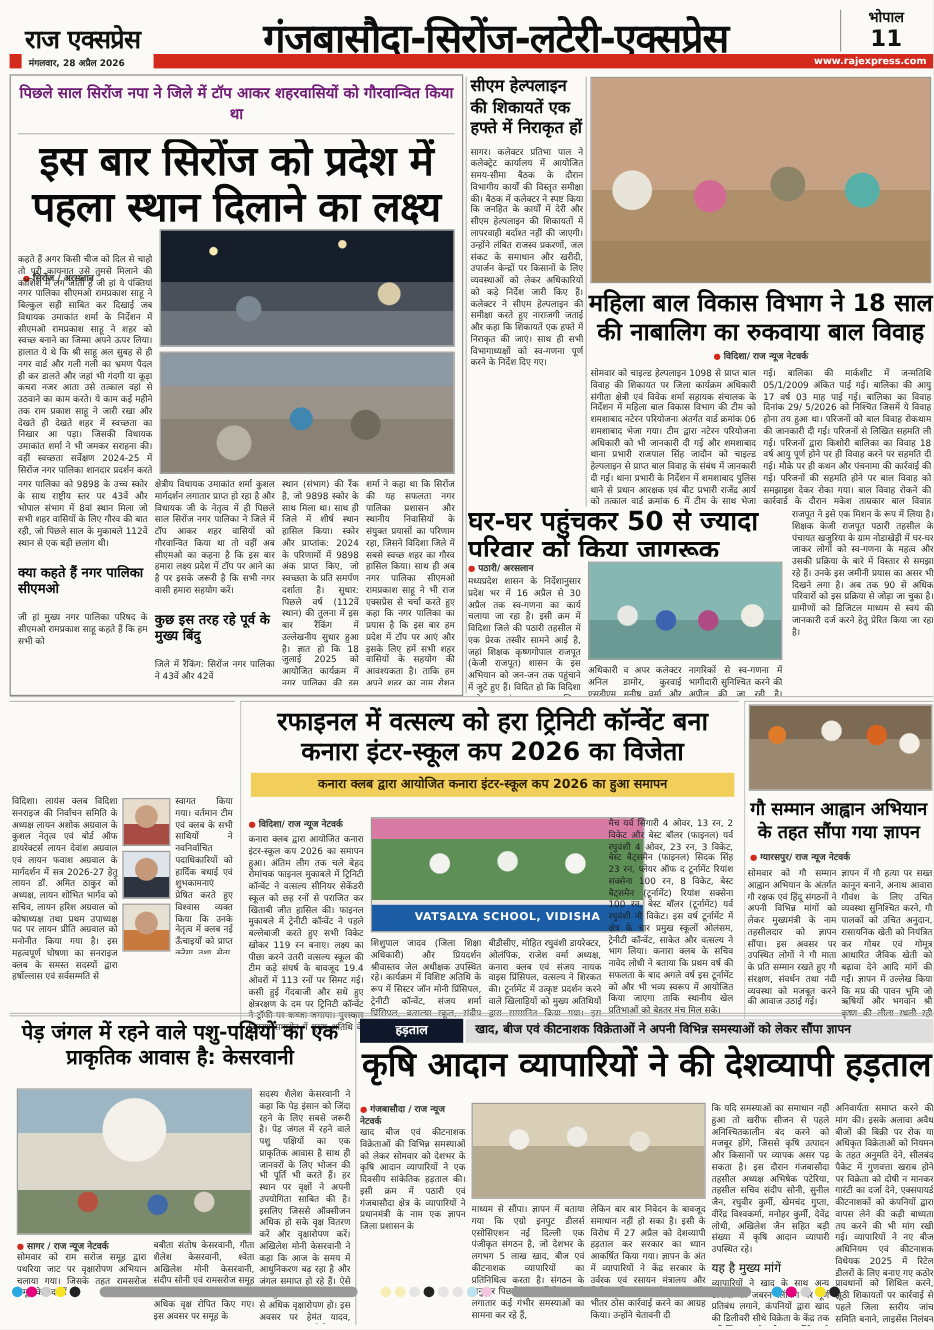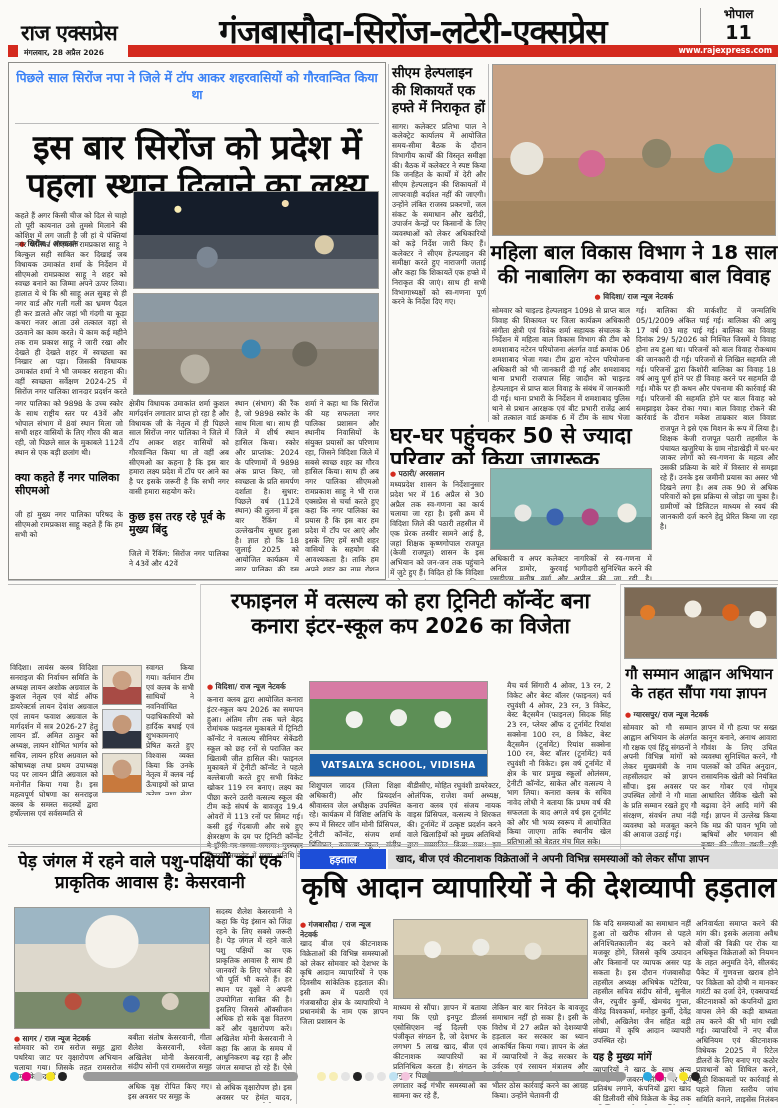--- a/index.html
+++ b/index.html
@@ -9,35 +9,35 @@
   .abs{position:absolute;}
   
   .brand{font-weight:bold;font-size:21px;letter-spacing:-0.5px;color:#111;}
   .mast-title{font-weight:bold;font-size:33px;letter-spacing:-1px;color:#0d0d0d;white-space:nowrap;}
   .edition{font-weight:bold;font-size:12px;text-align:center;color:#111;line-height:1.1;}
   .pageno{font-weight:bold;font-size:19px;text-align:center;color:#111;}
   .redbar{background:#d42a1e;}
   .date-txt{font-size:7.5px;font-weight:bold;color:#222;white-space:nowrap;}
   .site-txt{font-size:8px;font-weight:bold;color:#fff;text-align:right;padding-right:6px;line-height:12px;}
   
-  .kicker{font-size:12.5px;font-weight:bold;text-align:center;color:#3b82f6;border-bottom:1px solid #bbb;padding-bottom:20px;}
+  .kicker{font-size:12.5px;font-weight:bold;text-align:center;color:#701a75;border-bottom:1px solid #bbb;padding-bottom:8px;}
   .hl-xl{font-size:34px;font-weight:bold;line-height:1.12;text-align:center;color:#0b0b0b;letter-spacing:-0.5px;}
   .hl-lg{font-size:20px;font-weight:bold;line-height:1.2;text-align:center;color:#0b0b0b;}
   .hl-md{font-size:17px;font-weight:bold;line-height:1.25;text-align:center;color:#0b0b0b;}
   .hl-sm{font-size:13.5px;font-weight:bold;line-height:1.3;color:#0b0b0b;}
   .hl-band{font-size:22px;font-weight:bold;line-height:1.1;color:#0b0b0b;}
   .hl-strike{font-size:28px;font-weight:bold;line-height:1.1;text-align:center;color:#0b0b0b;}
   .byline{font-size:7.5px;font-weight:bold;color:#333;}
   .byline::before{content:"● ";color:#d42a1e;font-size:7px;}
   .col{font-size:7.4px;line-height:1.32;text-align:justify;color:#222;overflow:hidden;}
   .subhead{font-size:11px;font-weight:bold;line-height:1.2;color:#0b0b0b;margin:13px 0;}
-  .subhead2{font-size:10px;font-weight:bold;color:#0b0b0b;margin:3px 0 2px 0;}
+  .subhead2{font-size:10px;font-weight:normal;color:#0b0b0b;margin:3px 0 2px 0;}
   .strap-yellow{background:#f2cf5b;color:#2b2002;font-size:10.5px;font-weight:bold;text-align:center;line-height:20px;}
   .strap-gray{background:#dedede;color:#111;font-size:10px;font-weight:bold;line-height:20px;padding-left:8px;}
-  .chip-red{background:#1d4ed8;color:#fff;font-size:10.5px;font-weight:bold;text-align:center;line-height:20px;}
+  .chip-red{background:#0f172a;color:#fff;font-size:10.5px;font-weight:bold;text-align:center;line-height:20px;}
   .hr{position:absolute;background:#bbb;}
   
   .ph{position:absolute;border:1px solid #9a9a96;overflow:hidden;}
   .ph-night{background:
      radial-gradient(circle at 18% 18%,#f8ecb4 0 3px,transparent 4px),
      radial-gradient(circle at 62% 12%,#f3deb0 0 3px,transparent 4px),
      radial-gradient(circle at 78% 55%,#d9cba8 0 9px,transparent 10px),
      radial-gradient(circle at 30% 68%,#7b8693 0 10px,transparent 11px),
      linear-gradient(180deg,#151d2a 0 45%,#49505a 45% 70%,#6e747c 70% 100%);}
   .ph-garbage{background:
@@ -155,23 +155,24 @@
   <div class="abs" style="left:8px;top:584px;width:188px;height:280px;border-top:1px solid #bbb;padding-top:4px;">
     <div class="col abs" style="left:2px;top:78px;width:88px;height:198px;">विदिशा। लायंस क्लब विदिशा सनराइज की निर्वाचन समिति के अध्यक्ष लायन अशोक अग्रवाल के कुशल नेतृत्व एवं बोर्ड ऑफ डायरेक्टर्स लायन देवांश अग्रवाल एवं लायन फवाश अग्रवाल के मार्गदर्शन में सत्र 2026-27 हेतु लायन डॉ. अमित ठाकुर को अध्यक्ष, लायन शोभित भार्गव को सचिव, लायन हरिश अग्रवाल को कोषाध्यक्ष तथा प्रथम उपाध्यक्ष पद पर लायन प्रीति अग्रवाल को मनोनीत किया गया है। इस महत्वपूर्ण घोषणा का सनराइज क्लब के समस्त सदस्यों द्वारा हर्षोल्लास एवं सर्वसम्मति से</div>
     <div class="ph ph-portrait1" style="left:94px;top:80px;width:40px;height:40px;"></div>
     <div class="ph ph-portrait2" style="left:94px;top:124px;width:40px;height:40px;"></div>
     <div class="ph ph-portrait3" style="left:94px;top:168px;width:40px;height:40px;"></div>
     <div class="col abs" style="left:138px;top:78px;width:48px;height:132px;">स्वागत किया गया। वर्तमान टीम एवं क्लब के सभी साथियों ने नवनिर्वाचित पदाधिकारियों को हार्दिक बधाई एवं शुभकामनाएं प्रेषित करते हुए विश्वास व्यक्त किया कि उनके नेतृत्व में क्लब नई ऊँचाइयों को प्राप्त करेगा तथा सेवा, समर्पण और नेतृत्व की नई मिसाल स्थापित करेगा।</div>
   </div>
 
   <div class="abs" style="left:200px;top:584px;width:416px;height:280px;border-top:1px solid #bbb;border-left:1px solid #ccc;padding:4px 0 0 4px;">
     <div class="hl-lg" style="font-size:21px;">रफाइनल में वत्सल्य को हरा ट्रिनिटी कॉन्वेंट बना कनारा इंटर-स्कूल कप 2026 का विजेता</div>
+    <div class="strap-yellow" style="margin:5px 4px 0 4px;">कनारा क्लब द्वारा आयोजित कनारा इंटर-स्कूल कप 2026 का हुआ समापन</div>
     <div class="byline abs" style="left:6px;top:96px;">विदिशा/ राज न्यूज नेटवर्क</div>
     <div class="col abs" style="left:6px;top:110px;width:96px;height:166px;">कनारा क्लब द्वारा आयोजित कनारा इंटर-स्कूल कप 2026 का समापन हुआ। अंतिम लीग तक चले बेहद रोमांचक फाइनल मुकाबले में ट्रिनिटी कॉन्वेंट ने वत्सल्य सीनियर सेकेंडरी स्कूल को छह रनों से पराजित कर खिताबी जीत हासिल की। फाइनल मुकाबले में ट्रेनीटी कॉन्वेंट ने पहले बल्लेबाजी करते हुए सभी विकेट खोकर 119 रन बनाए। लक्ष्य का पीछा करने उतरी वत्सल्य स्कूल की टीम कड़े संघर्ष के बावजूद 19.4 ओवरों में 113 रनों पर सिमट गई। कसी हुई गेंदबाजी और सधे हुए क्षेत्ररक्षण के दम पर ट्रिनिटी कॉन्वेंट ने ट्रॉफी पर कब्जा जमाया। पुरस्कार वितरण समारोह में मुख्य अतिथि के रूप में</div>
-    <div class="ph ph-cricket" style="left:108px;top:96px;width:179px;height:96px;">
+    <div class="ph ph-cricket" style="left:108px;top:96px;width:228px;height:96px;">
       <div class="ph-banner">VATSALYA SCHOOL, VIDISHA</div>
     </div>
     <div class="col abs" style="left:108px;top:196px;width:92px;height:80px;">शिशुपाल जादव (जिला शिक्षा अधिकारी) और प्रियदर्शन श्रीवास्तव जेल अधीक्षक उपस्थित रहे। कार्यक्रम में विशिष्ट अतिथि के रूप में सिस्टर जॉन मोनी प्रिंसिपल, ट्रेनीटी कॉन्वेंट, संजय शर्मा प्रिंसिपल, वत्सल्या स्कूल, संदीप मिश्र डोगर जॉइंट सेक्रेटरी</div>
     <div class="col abs" style="left:206px;top:196px;width:94px;height:80px;">बीडीसीए, मोहित रघुवंशी डायरेक्टर, ओलंपिक, राजेश वर्मा अध्यक्ष, कनारा क्लब एवं संजय नायक वाइस प्रिंसिपल, वत्सल्य ने शिरकत की। टूर्नामेंट में उत्कृष्ट प्रदर्शन करने वाले खिलाड़ियों को मुख्य अतिथियों द्वारा सम्मानित किया गया। इस दौरान मैन ऑफ द</div>
     <div class="col abs" style="left:306px;top:96px;width:104px;height:180px;">मैच यर्व सिंगारी 4 ओवर, 13 रन, 2 विकेट और बेस्ट बॉलर (फाइनल) यर्व रघुवंशी 4 ओवर, 23 रन, 3 विकेट, बेस्ट बैट्समैन (फाइनल) सिदक सिंह 23 रन, प्लेयर ऑफ द टूर्नामेंट रियांश सक्सेना 100 रन, 8 विकेट, बेस्ट बैट्समैन (टूर्नामेंट) रियांश सक्सेना 100 रन, बेस्ट बॉलर (टूर्नामेंट) यर्व रघुवंशी नौ विकेट। इस वर्ष टूर्नामेंट में क्षेत्र के चार प्रमुख स्कूलों ओलंसम, ट्रेनीटी कॉन्वेंट, साकेत और वत्सल्य ने भाग लिया। कनारा क्लब के सचिव नावेद लोधी ने बताया कि प्रथम वर्ष की सफलता के बाद अगले वर्ष इस टूर्नामेंट को और भी भव्य स्वरूप में आयोजित किया जाएगा ताकि स्थानीय खेल प्रतिभाओं को बेहतर मंच मिल सके।</div>
   </div>
 
   <div class="abs" style="left:620px;top:584px;width:158px;height:278px;border-top:1px solid #bbb;border-left:1px solid #ccc;padding:2px 0 0 3px;">
     <div class="ph ph-crowd" style="left:3px;top:2px;width:153px;height:72px;"></div>
     <div class="hl-md abs" style="left:0;top:80px;width:156px;font-size:15px;">गौ सम्मान आह्वान अभियान के तहत सौंपा गया ज्ञापन</div>

